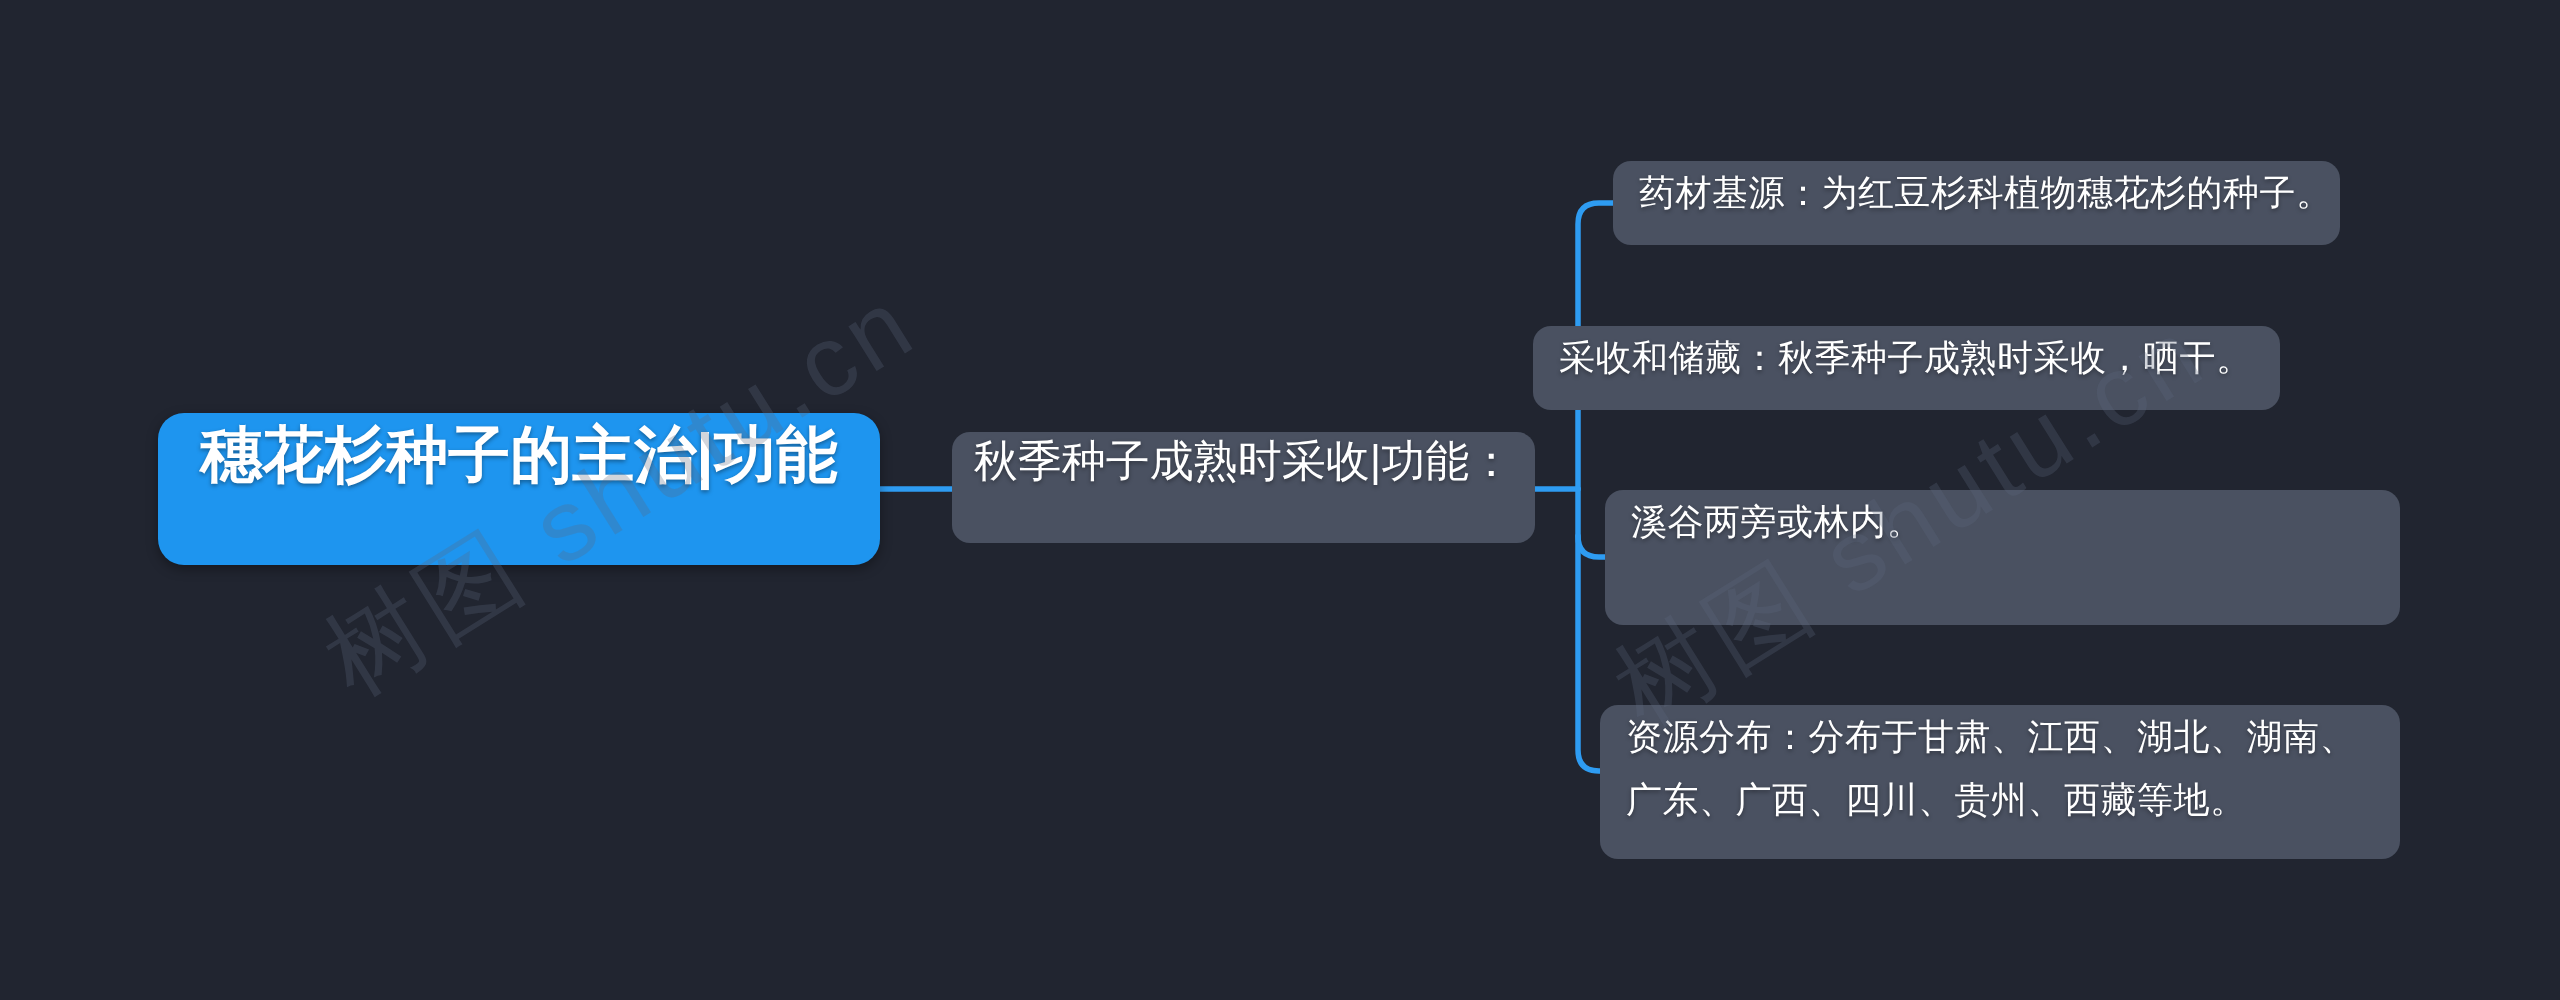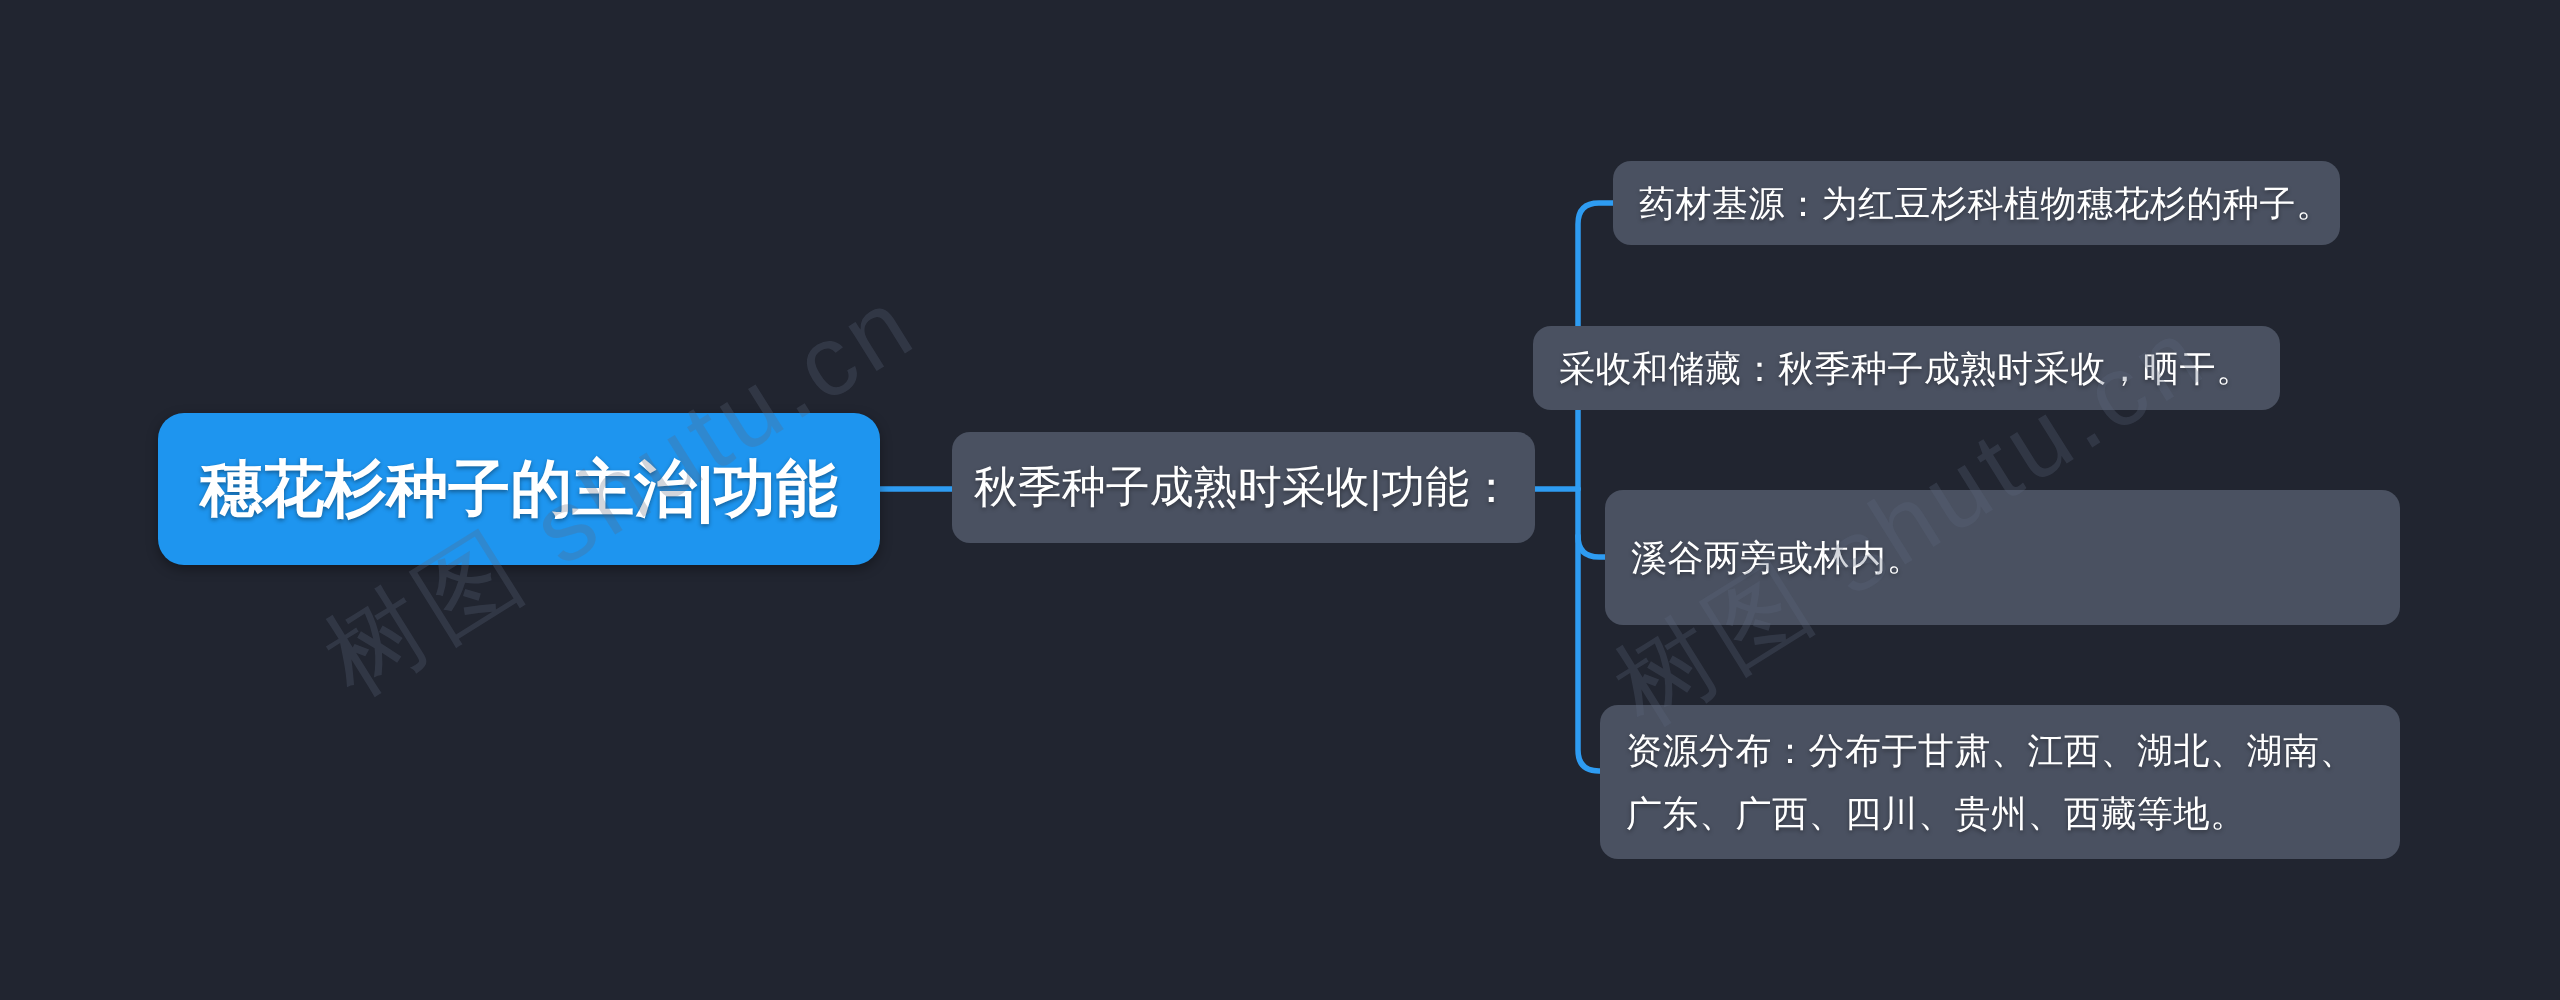--- a/index.html
+++ b/index.html
@@ -29,21 +29,21 @@
   svg.connectors path{
     stroke:var(--connector);
     stroke-width:5.5;
     fill:none;
     stroke-linecap:round;
   }
   .node{
     position:absolute;
     display:flex;
     flex-direction:column;
-    justify-content:center;
+    justify-content:flex-start;
     color:var(--text_color);
     z-index:2;
     text-shadow:0 2px 4px rgba(0,0,0,0.38);
   }
   .node .line{white-space:nowrap;display:block;}
   .root-node{
     left:158px;top:413px;width:722px;height:152px;
     background:var(--node_blue);
     border-radius:26px;
     align-items:center;

